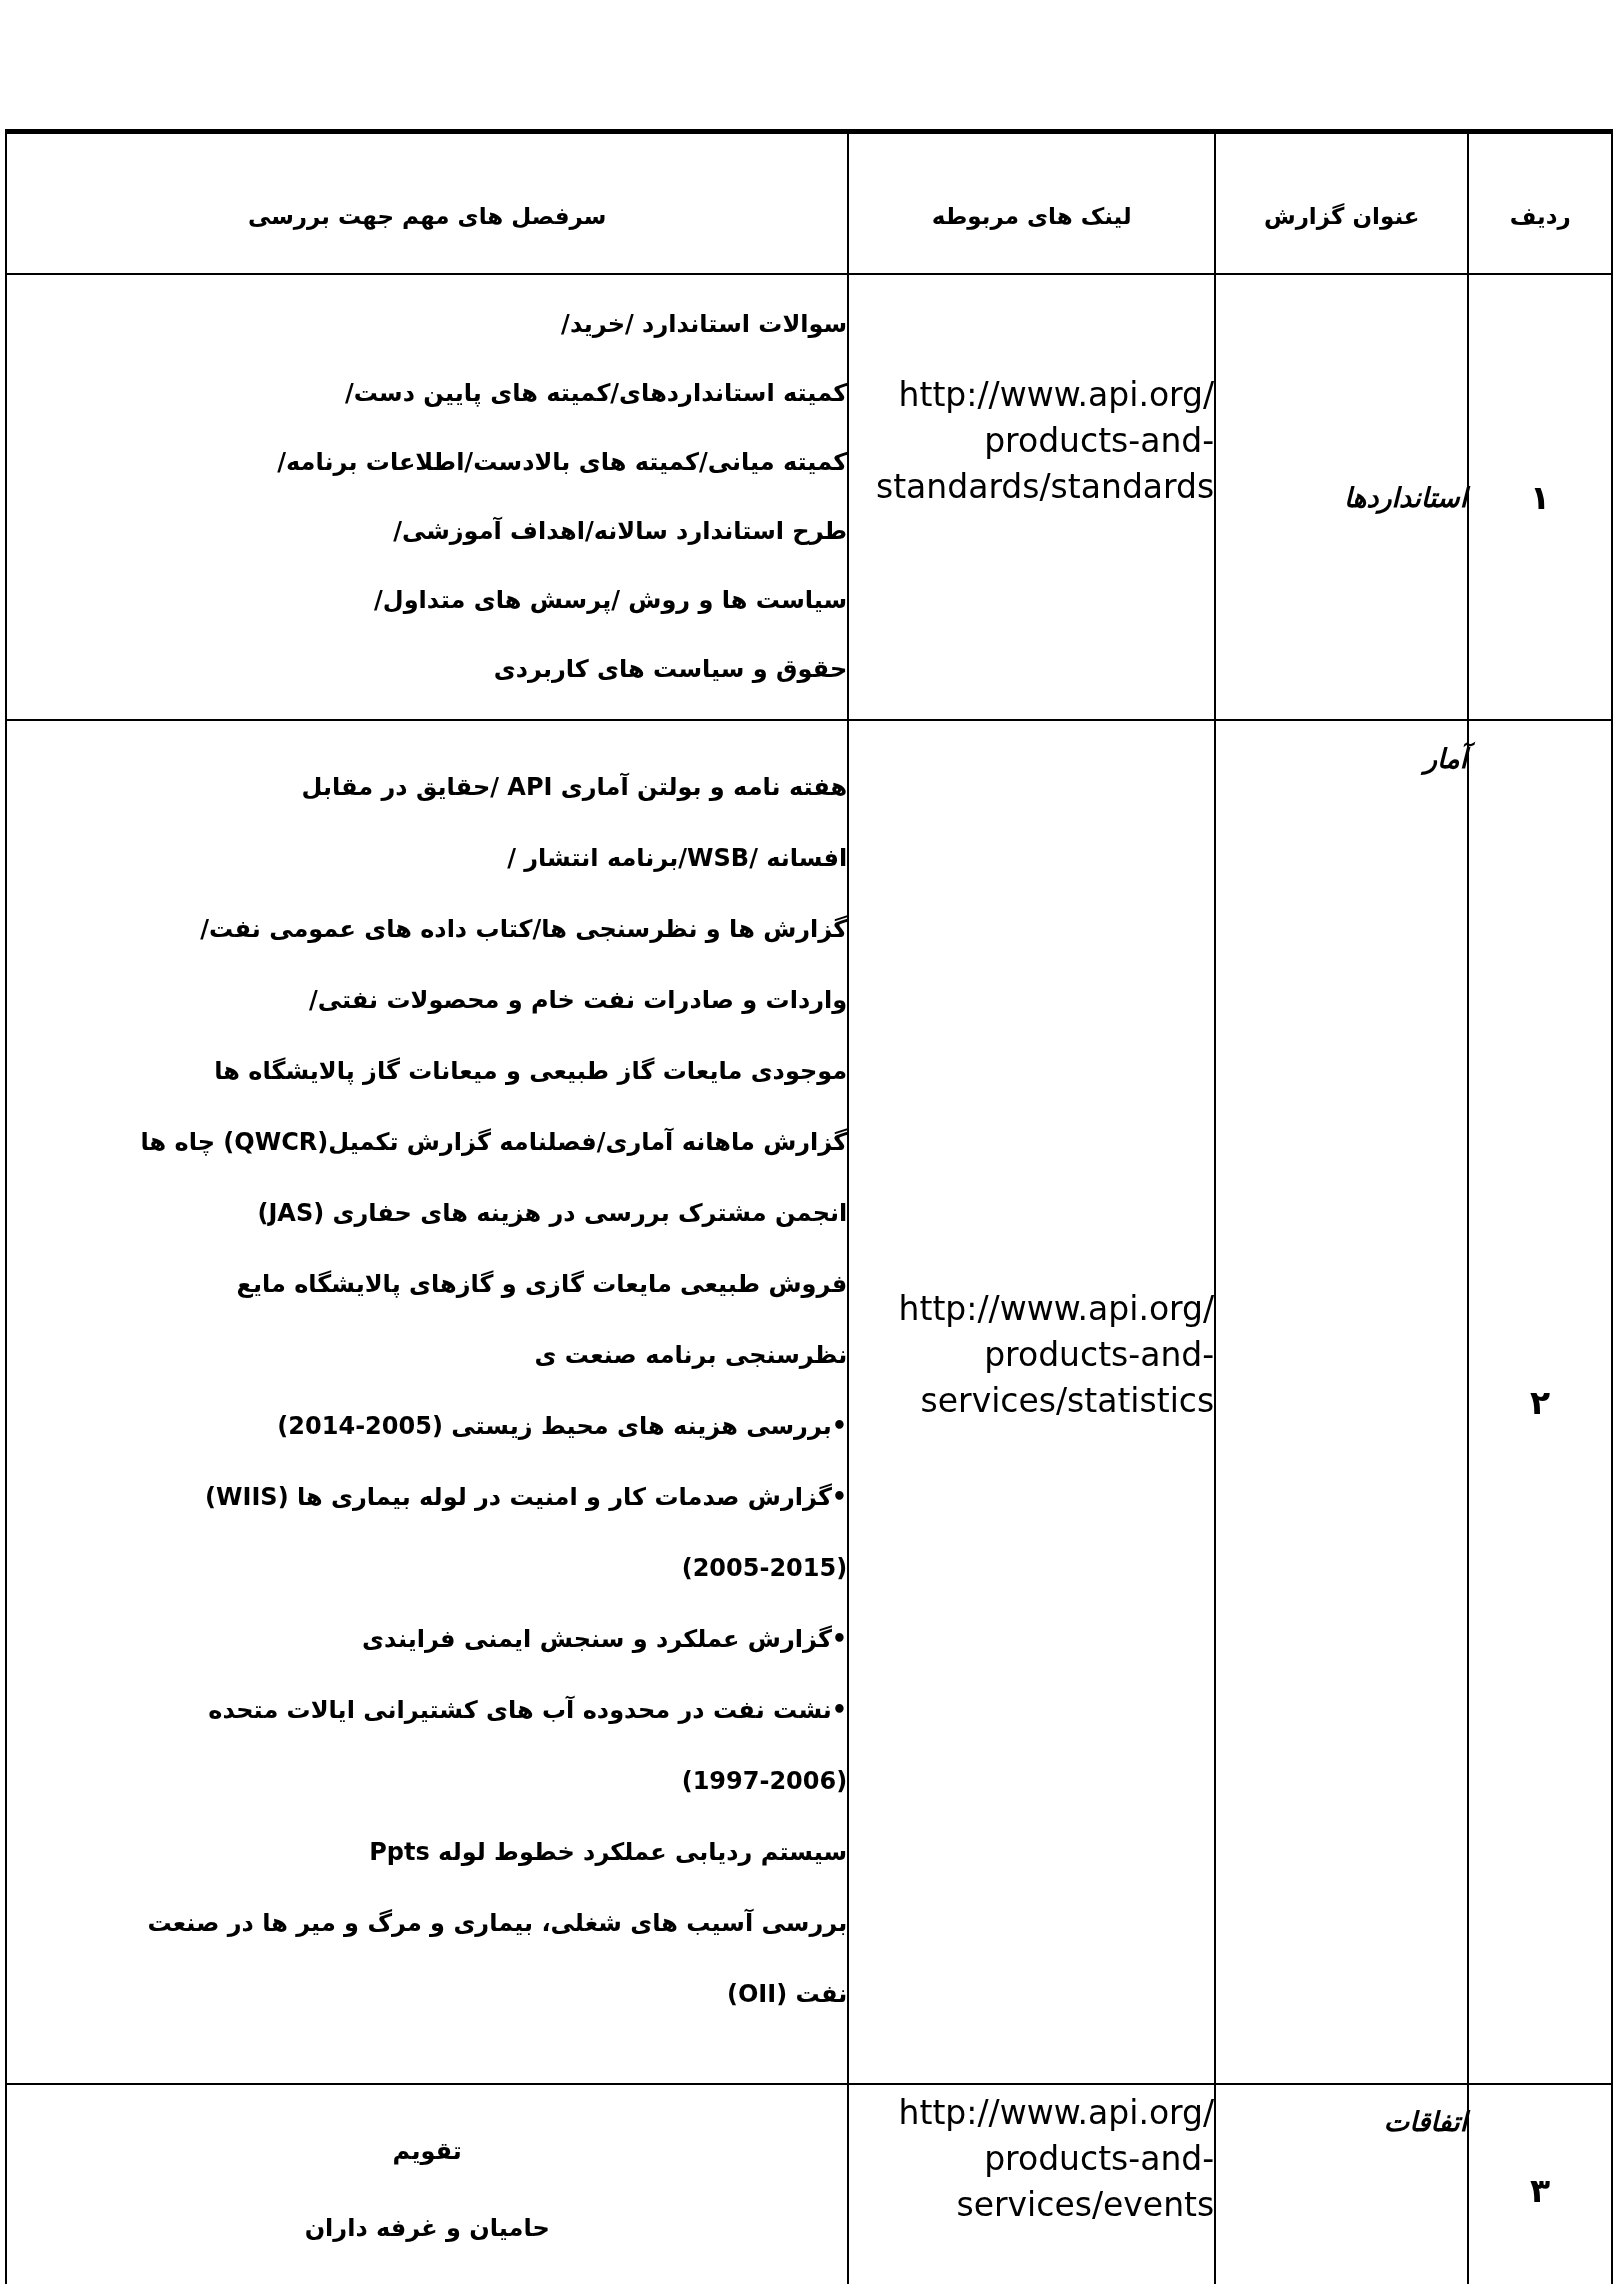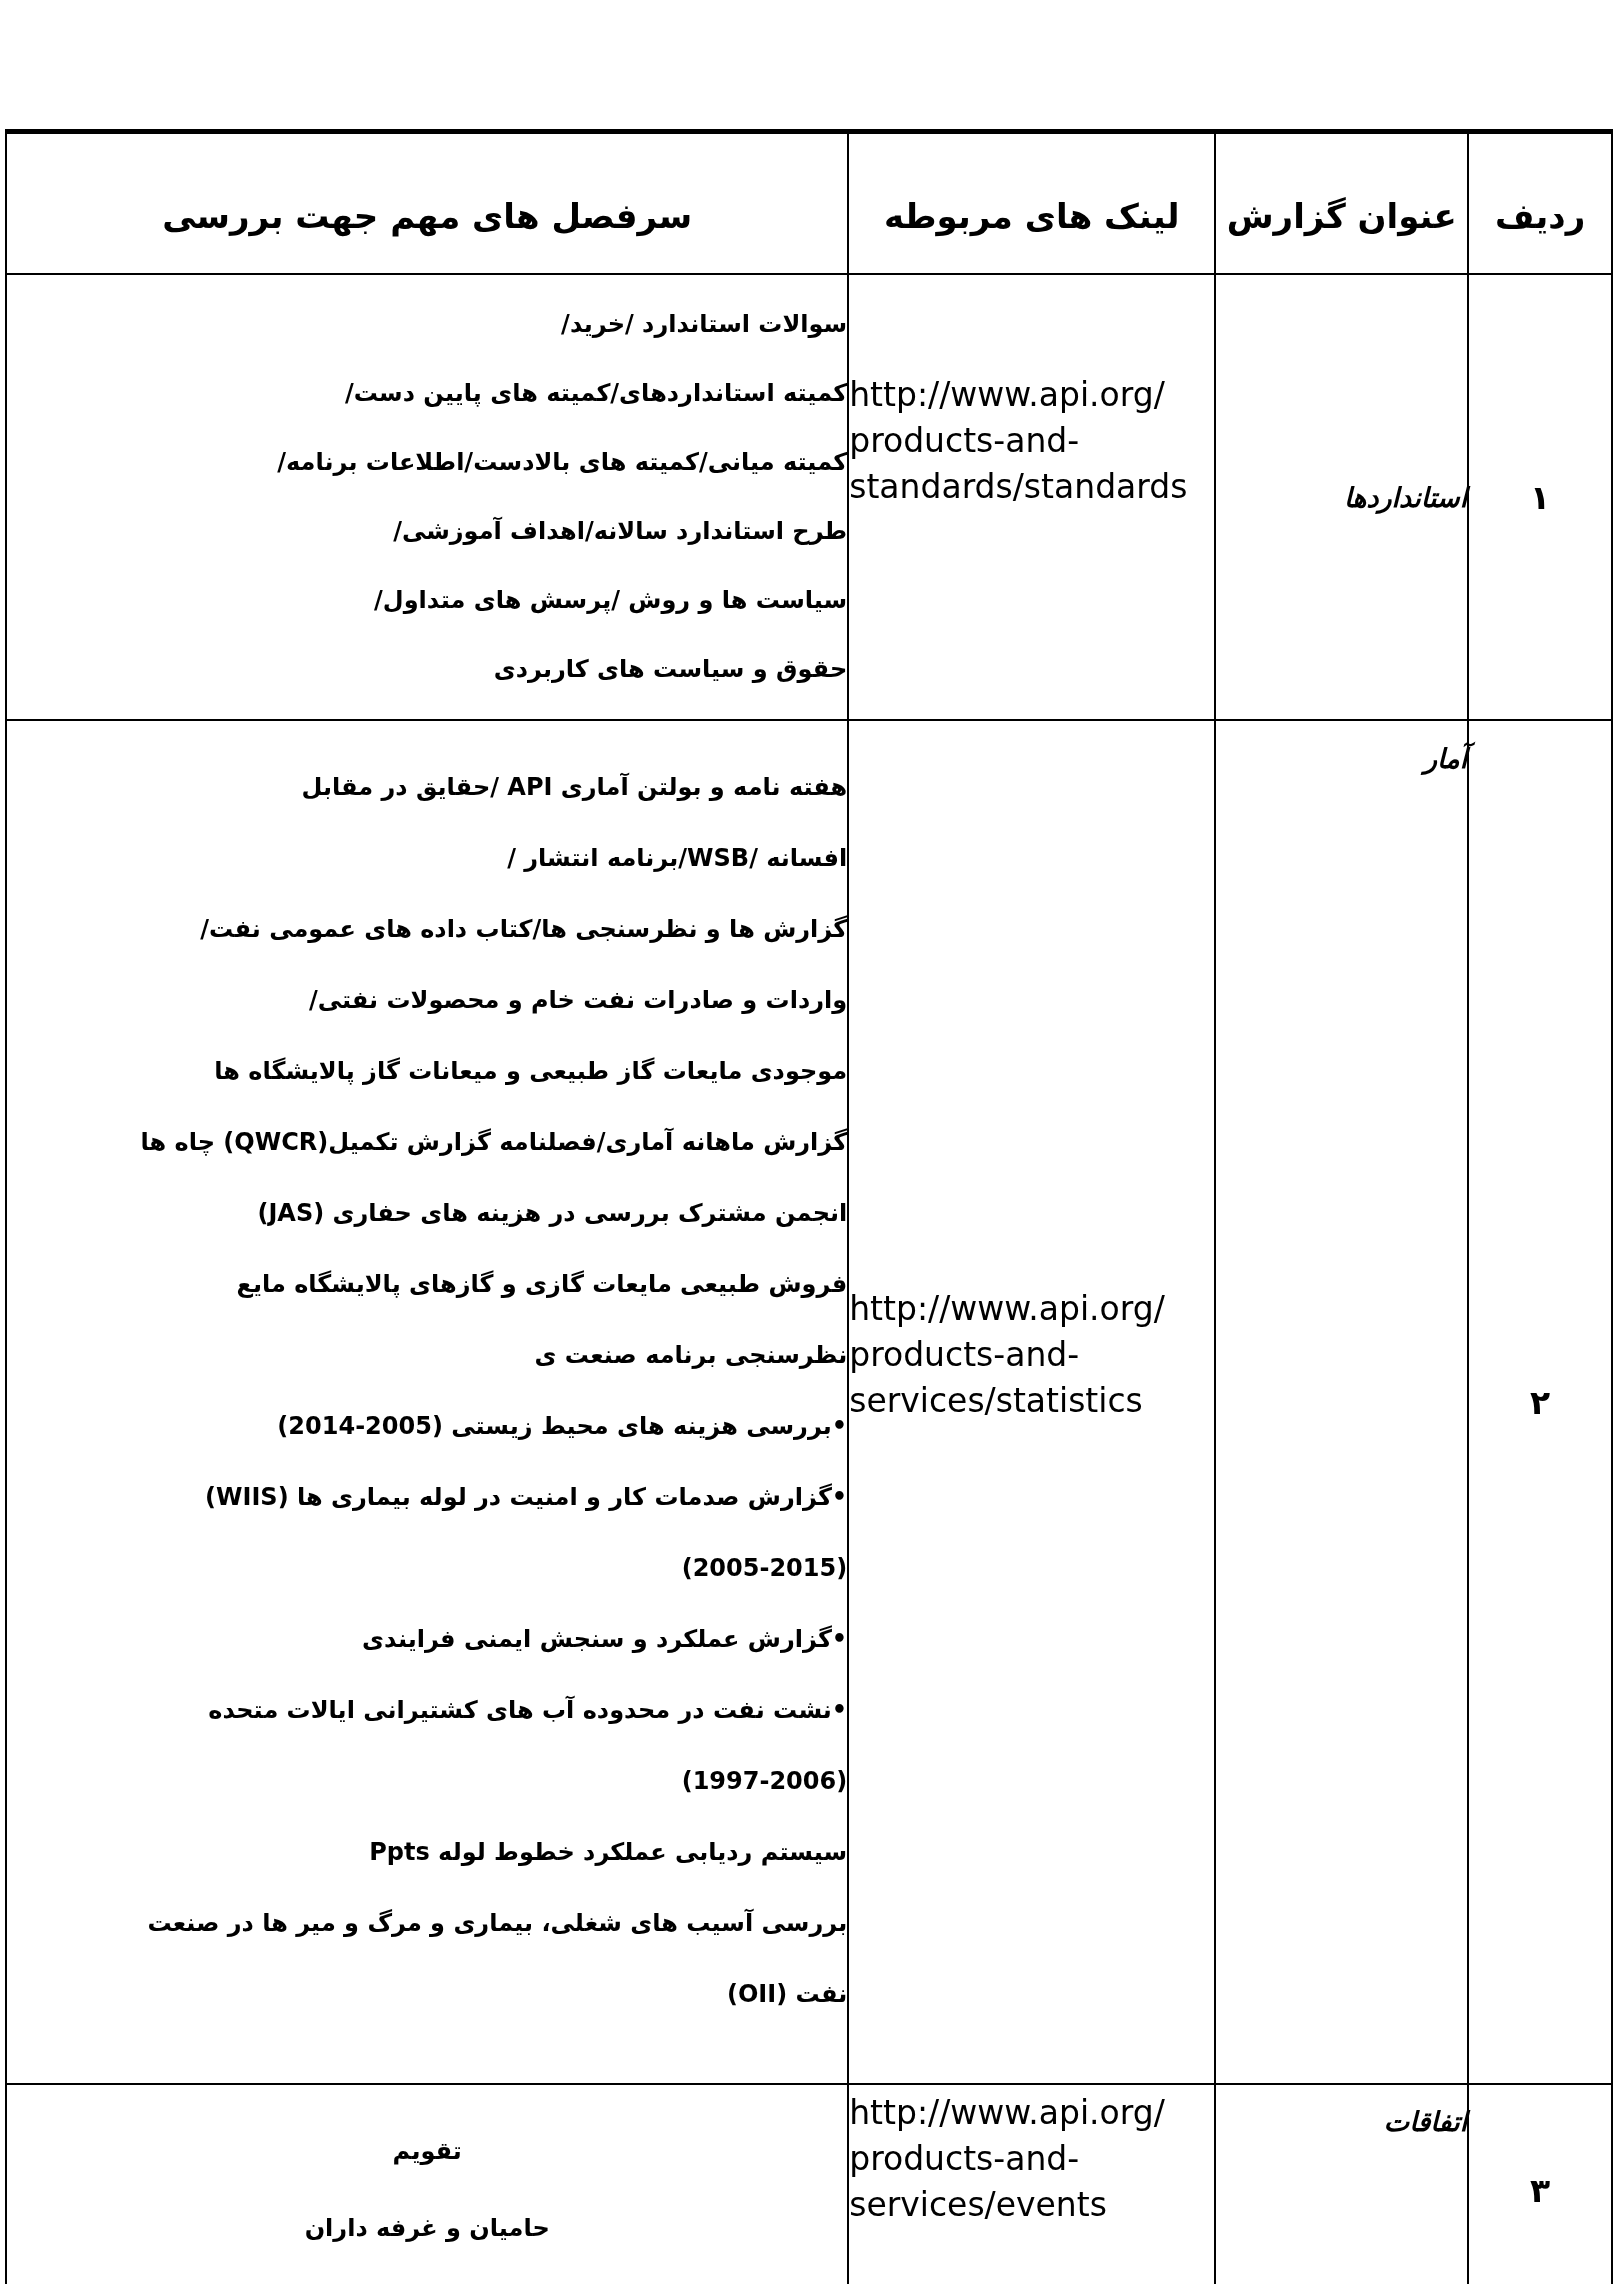--- a/index.html
+++ b/index.html
@@ -19,34 +19,34 @@
     width:1606px;border-collapse:collapse;table-layout:fixed;
     direction:rtl;
   }
   table.main td,table.main th{
     border:2.6px solid #000;
     padding:0;vertical-align:middle;
     font-family:"DejaVu Sans",sans-serif;
   }
   tr.header-row th{
     height:115px;
-    font-size:34px;font-weight:bold;text-align:center;
+    font-size:23px;font-weight:bold;text-align:center;
     border-top:5.2px solid #000;
     vertical-align:middle;
     padding-top:24px;
   }
   
   td.cell-rowno{
     text-align:center;font-size:33px;font-weight:bold;
   }
   td.cell-report{
     text-align:right;font-size:27px;font-weight:bold;font-style:italic;
   }
   td.cell-links{
-    direction:ltr;text-align:left;
+    direction:ltr;text-align:right;
     font-family:"Liberation Serif","DejaVu Serif",serif;
     font-size:33px;line-height:46px;
     padding-left:6.9px;
   }
   td.cell-topics{
     direction:rtl;text-align:right;
     font-size:24px;
     padding-right:26px;padding-left:10.3px;font-weight:bold;
   }
   .topic-line{line-height:69px;white-space:nowrap;}

